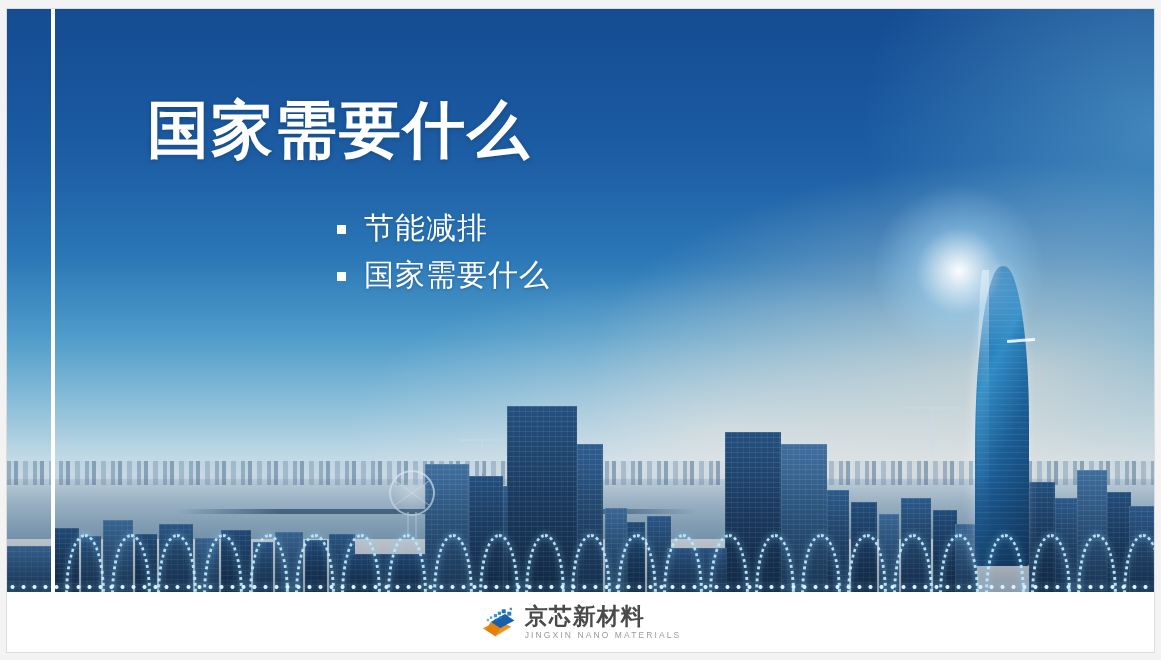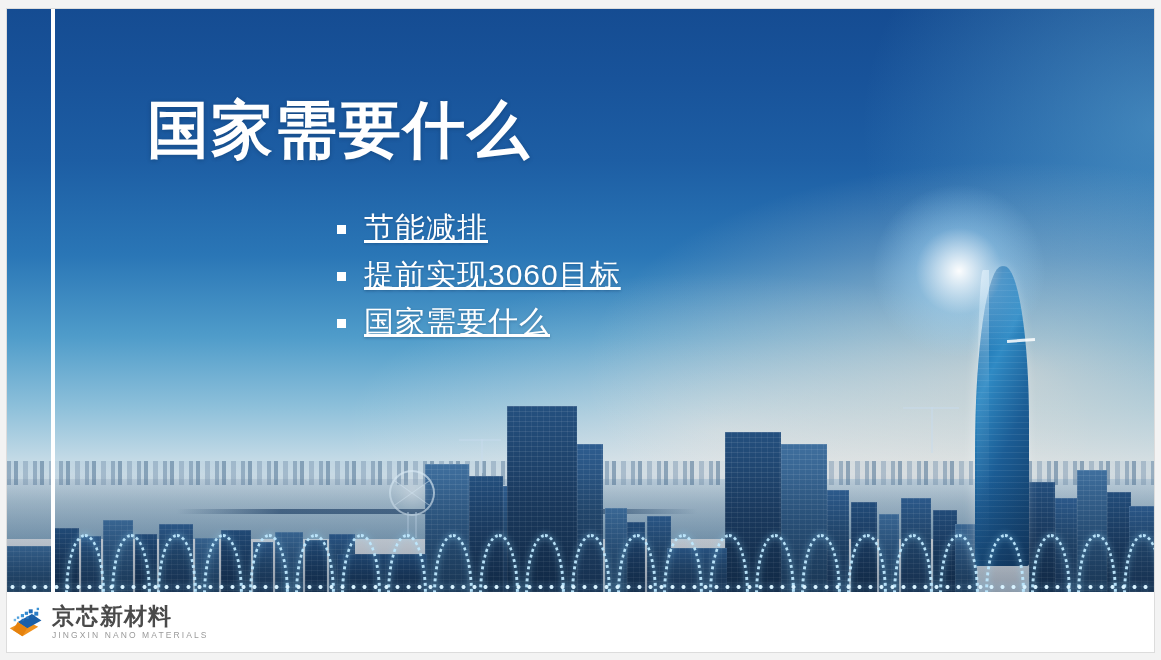--- a/index.html
+++ b/index.html
@@ -239,41 +239,40 @@
   }
   #bullet-list li {
     display: flex;
     align-items: center;
     height: 47px;
     color: #ffffff;
     font-size: 30px;
     letter-spacing: 1px;
     text-shadow: 0 1px 3px rgba(8,34,64,.28);
     white-space: nowrap;
-    text-decoration: underline;
   }
   .bullet-marker {
     width: 9px; height: 9px;
     background: #ffffff;
     margin-right: 18px;
     flex: 0 0 auto;
     position: relative;
     top: 1px;
   }
 
   
   #footer {
     position: absolute;
     left: 0; bottom: 0;
     width: 1149px;
     height: 60px;
     background: #ffffff;
     display: flex;
     align-items: center;
-    justify-content: flex-start;
+    justify-content: center;
   }
   #brand-logo {
     display: flex;
     align-items: center;
     gap: 9px;
     transform: translateX(-2px);
   }
   .logo-mark {
     width: 38px; height: 38px;
     position: relative;
@@ -405,24 +404,20 @@
   <div id="text-block">
     <div id="slide-title">国家需要什么</div>
 
     <ul id="bullet-list">
       <li>
         <span class="bullet-marker"></span>
         <span>节能减排</span>
       </li>
       <li>
         <span class="bullet-marker"></span>
-        <span>提前实现3060目标</span>
-      </li>
-      <li>
-        <span class="bullet-marker"></span>
         <span>国家需要什么</span>
       </li>
     </ul>
   </div>
 
   <div id="footer">
     <div id="brand-logo">
       <span class="logo-mark">
         <svg viewBox="0 0 48 48" width="38" height="38" aria-hidden="true">
 

